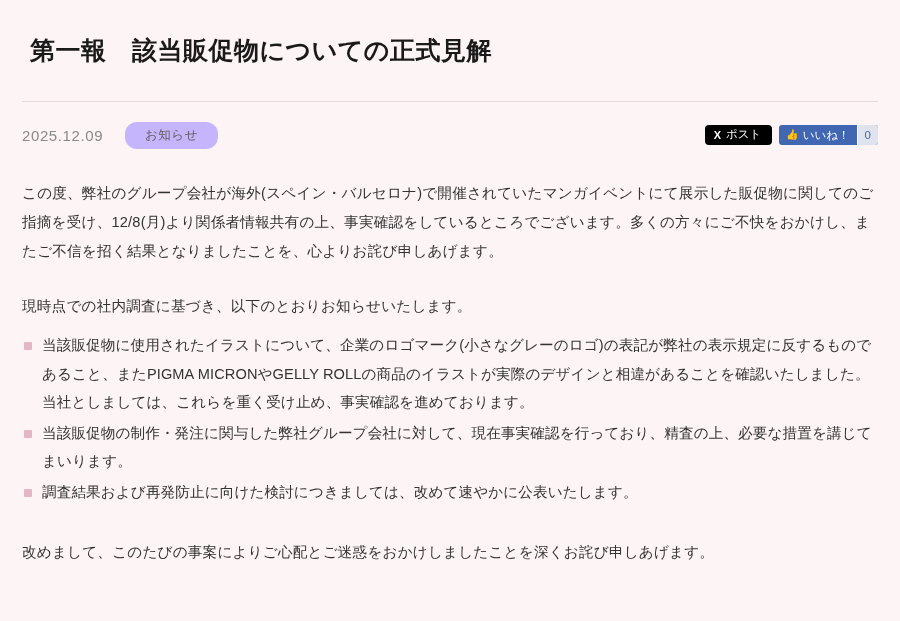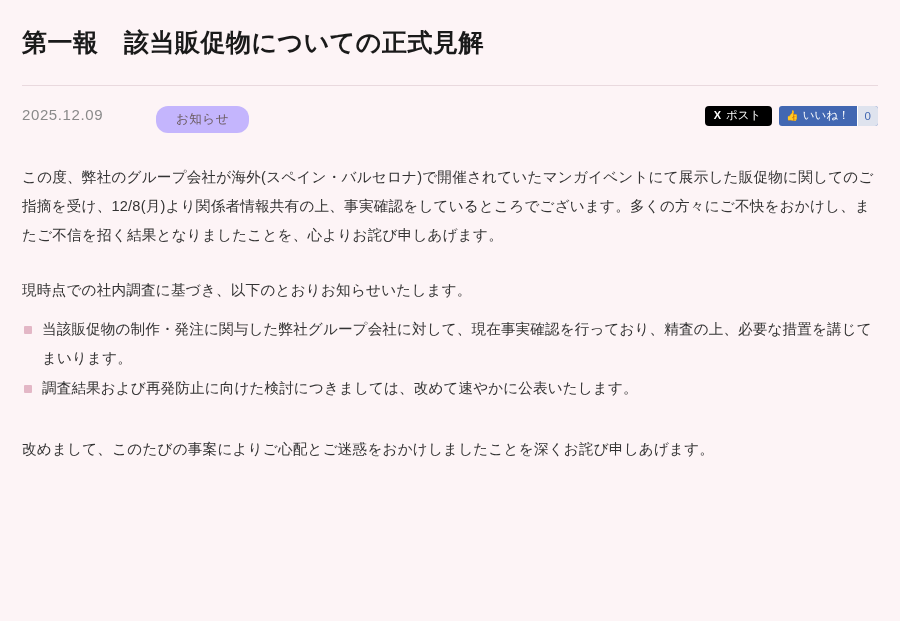--- a/index.html
+++ b/index.html
@@ -23,36 +23,35 @@
   }
   .content {
     padding: 0 22px;
     box-sizing: border-box;
   }
   .article-title {
     font-size: 25px;
     font-weight: bold;
     color: #1a1a1a;
     letter-spacing: 0.5px;
-    margin: 0;
+    margin: 8px;
     padding-top: 26px;
     padding-bottom: 26px;
     line-height: 1.3;
   }
   .divider {
     border: 0;
     border-top: 1px solid #e9d9de;
     margin: 0 22px;
   }
   .meta-row {
     display: flex;
-    align-items: flex-start;
+    align-items: center;
     padding-top: 20px;
     padding-bottom: 4px;
-    gap: 31px;
   }
   .meta-date {
     font-size: 15px;
     color: #8a8a8a;
     letter-spacing: 0.6px;
     margin-right: 22px;
   }
   .meta-badge {
     display: inline-block;
     background: #c4b5fd;
@@ -185,19 +184,20 @@
           <span class="fb-count">0</span>
         </span>
       </span>
     </div>
   </div>
 
   <div class="content body-text">
     <p class="para">この度、弊社のグループ会社が海外(スペイン・バルセロナ)で開催されていたマンガイベントにて展示した販促物に関してのご指摘を受け、12/8(月)より関係者情報共有の上、事実確認をしているところでございます。多くの方々にご不快をおかけし、またご不信を招く結果となりましたことを、心よりお詫び申しあげます。</p>
     <p class="para">現時点での社内調査に基づき、以下のとおりお知らせいたします。</p>
     <ul class="list">
+      <li>当該販促物に使用されたイラストについて、企業のロゴマーク(小さなグレーのロゴ)の表記が弊社の表示規定に反するものであること、またPIGMA MICRONやGELLY ROLLの商品のイラストが実際のデザインと相違があることを確認いたしました。当社としましては、これらを重く受け止め、事実確認を進めております。</li>
       <li>当該販促物の制作・発注に関与した弊社グループ会社に対して、現在事実確認を行っており、精査の上、必要な措置を講じてまいります。</li>
       <li>調査結果および再発防止に向けた検討につきましては、改めて速やかに公表いたします。</li>
     </ul>
     <p class="para closing">改めまして、このたびの事案によりご心配とご迷惑をおかけしましたことを深くお詫び申しあげます。</p>
   </div>
 
 </div>
 
 </body></html>

